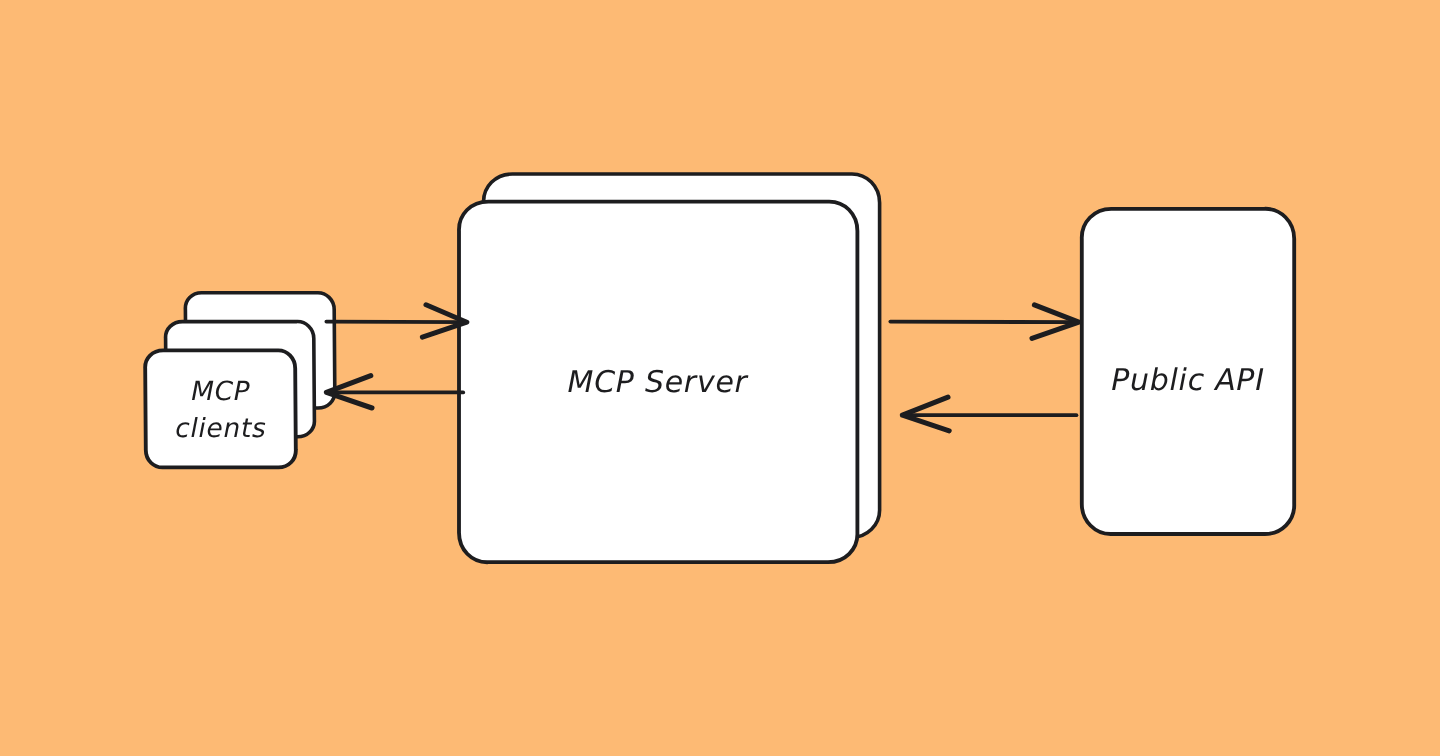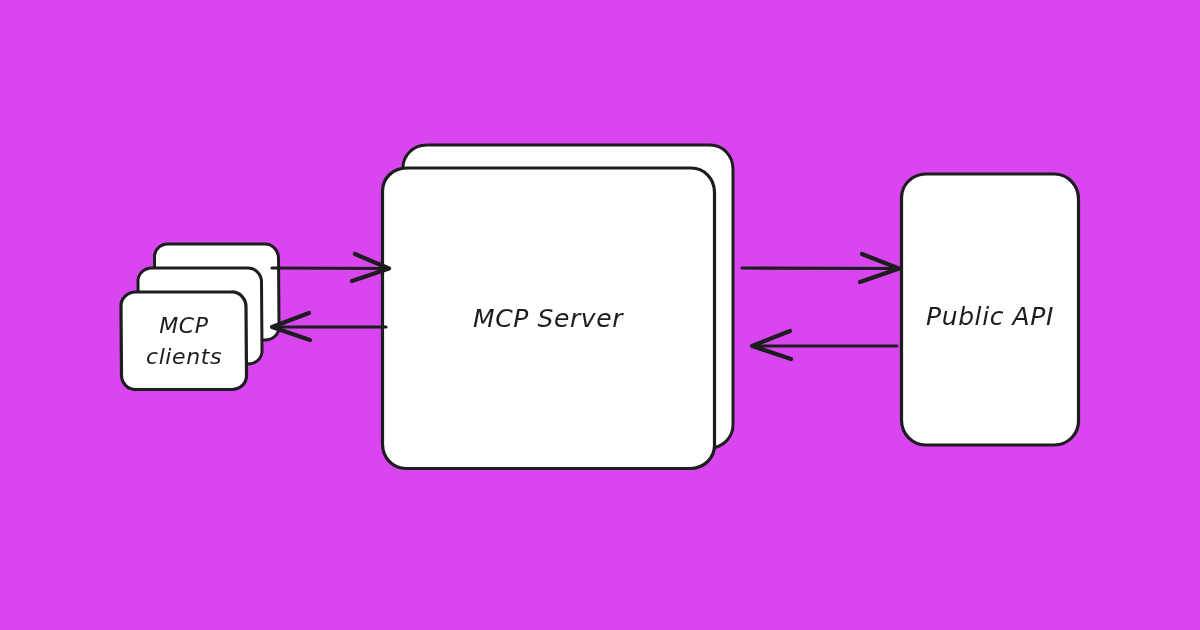--- a/index.html
+++ b/index.html
@@ -8,21 +8,21 @@
     padding: 0;
     background: #ffffff;
   }
   body {
     font-family: "DejaVu Sans", sans-serif;
   }
   #canvas {
     position: relative;
     width: 1200px;
     height: 630px;
-    background: #d946ef;
+    background: #fdba74;
     overflow: hidden;
   }
   #diagram-svg {
     display: block;
     width: 1200px;
     height: 630px;
   }
   .node-shape {
     fill: #ffffff;
     stroke: #1d1d1f;

